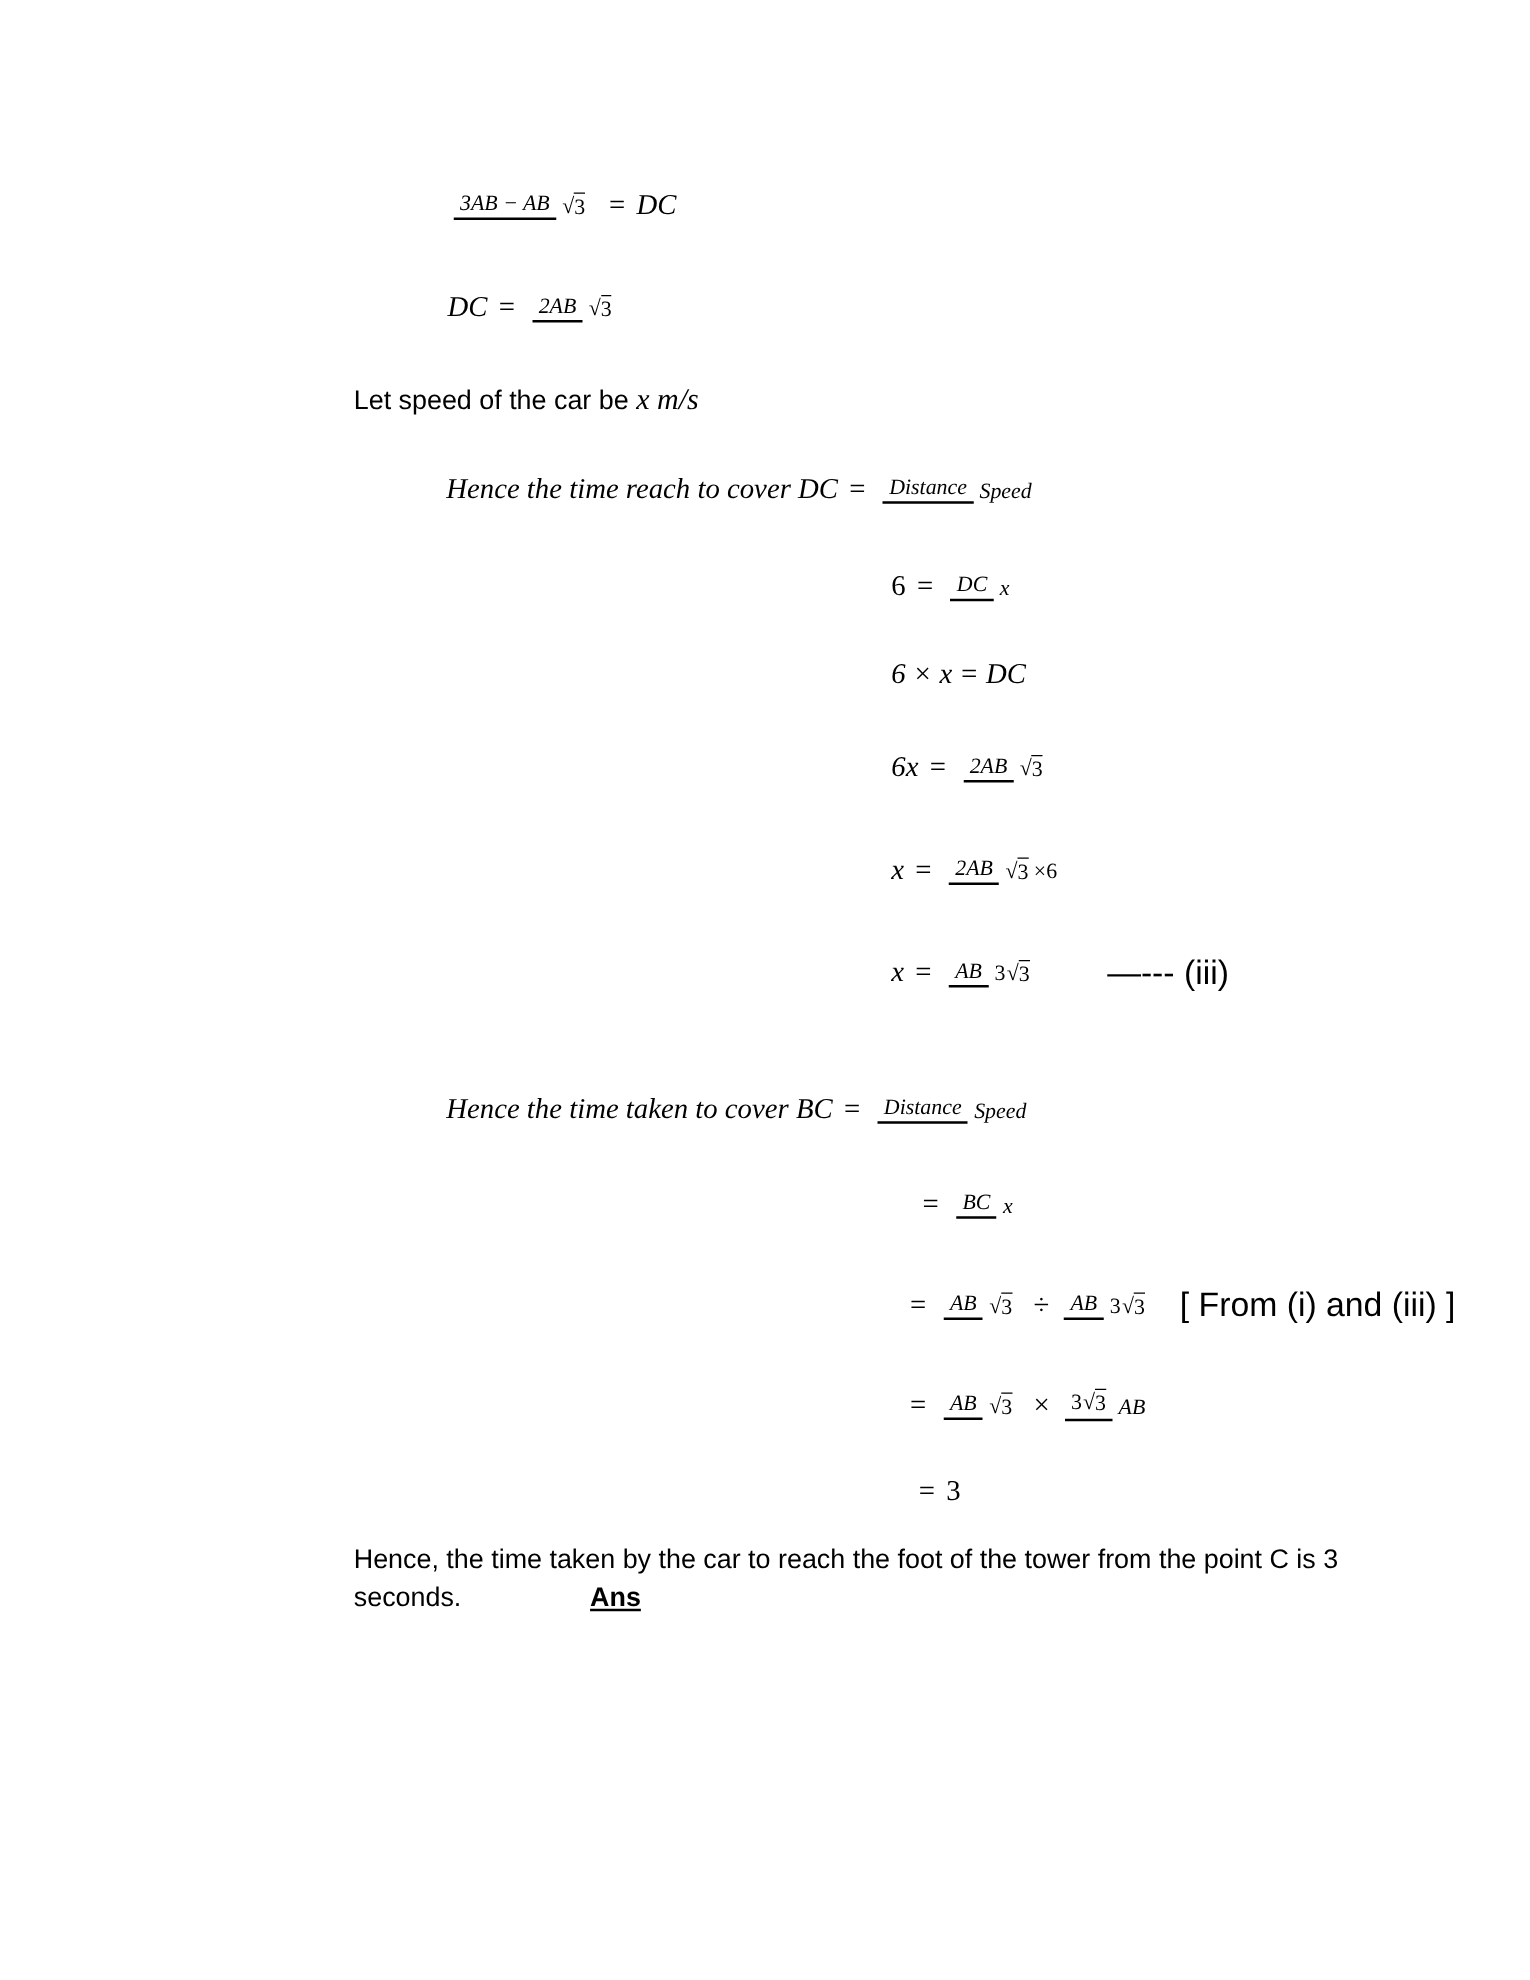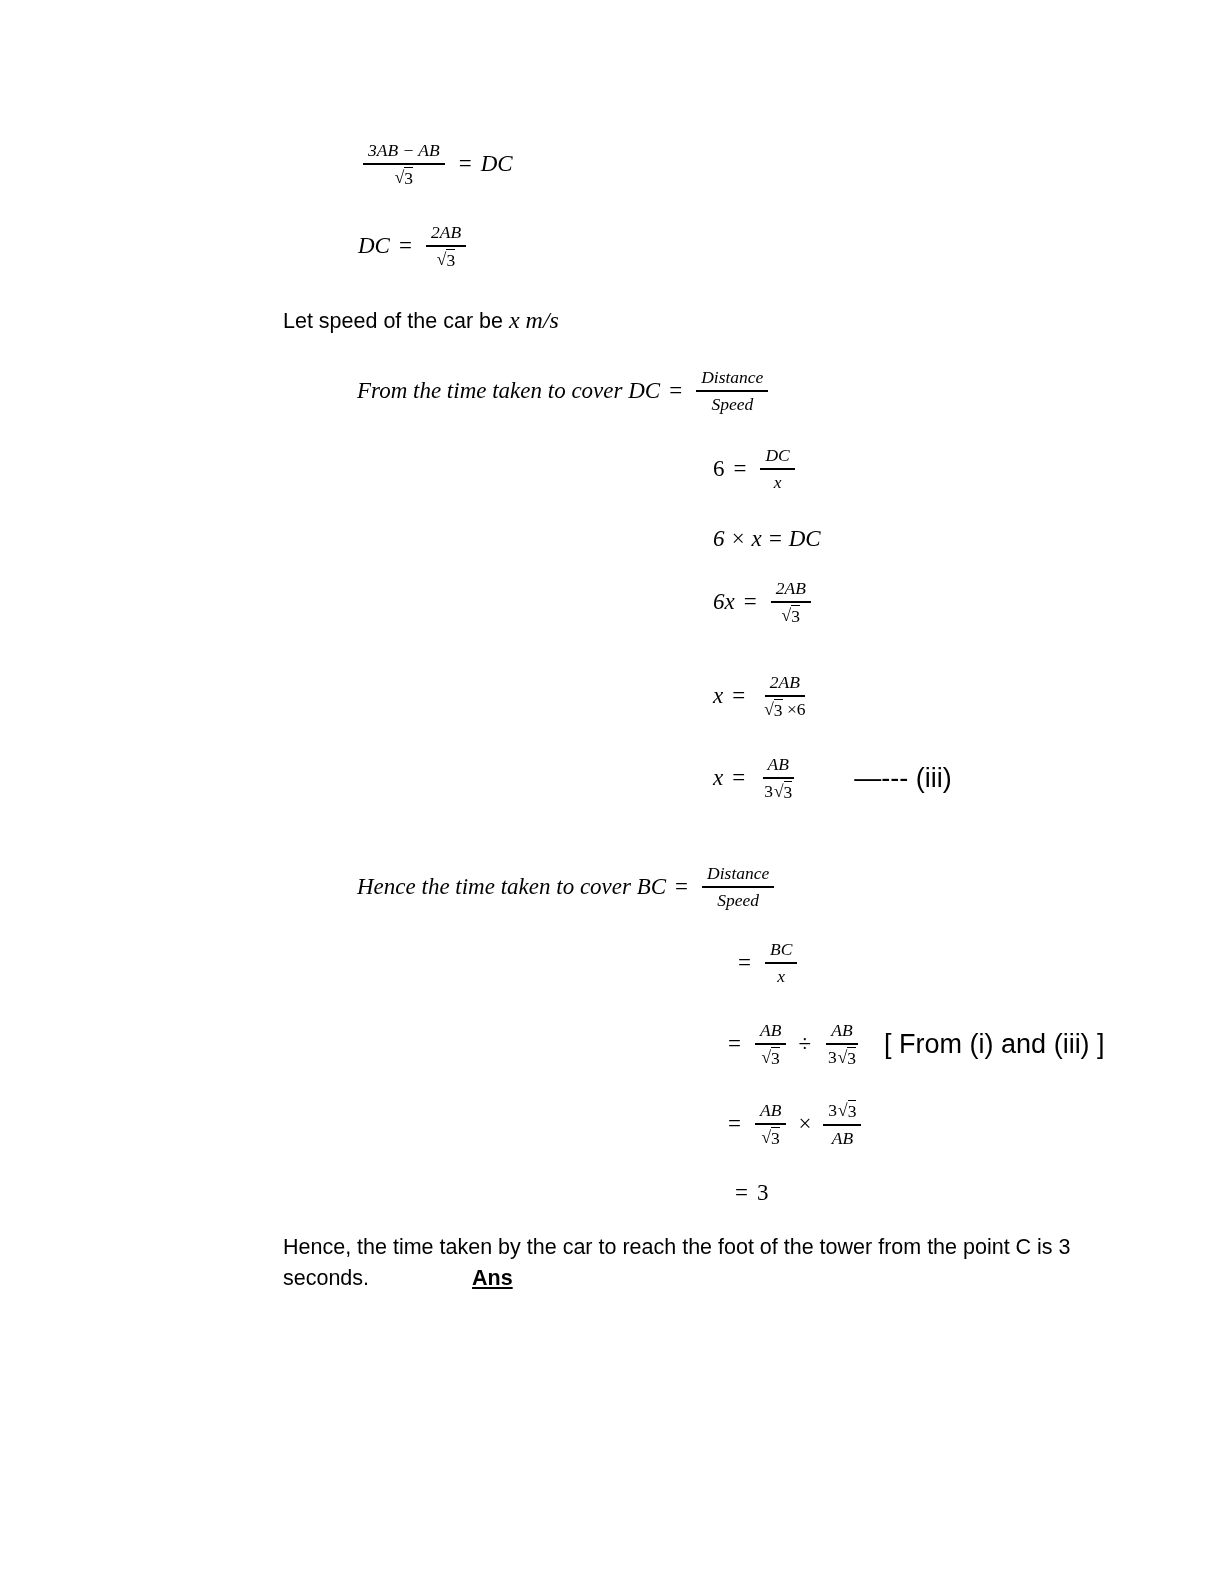--- a/index.html
+++ b/index.html
@@ -23,21 +23,21 @@
   }
   .text-line {
     position: absolute;
     font-family: "Liberation Sans", sans-serif;
     font-style: normal;
     font-size: 21.5px;
     color: #000;
   }
   .frac {
     display: inline-flex;
-    flex-direction: column;
+    flex-direction: row;
     align-items: center;
     font-size: 17.5px;
     line-height: 1.18;
     margin: 0 5px;
     vertical-align: middle;
   }
   .frac .num { display: block; padding: 0 5px 2px; border-bottom: 2px solid #000; }
   .frac .den { display: block; padding: 2px 5px 0; }
   .eq { font-style: normal; margin: 0 9px; }
   .op { font-style: normal; margin: 0 7px; }
@@ -84,42 +84,42 @@
             <span class="rad">3</span>
           </span></span>
     </span>
   </div>
 
   <div class="text-line" style="left:283px; top:307px;">
     <span>Let speed of the car be </span><span class="mono-it" style="font-size:24px;">x m/s</span>
   </div>
 
   <div class="math-line" style="left:357px; top:364px; height:54px;">
-    <span>From the time taken to cover DC</span>
+    <span>Hence the time reach to cover DC</span>
     <span class="eq">=</span>
     <span class="frac">
       <span class="num">Distance</span>
       <span class="den">Speed</span>
     </span>
   </div>
 
   <div class="math-line" style="left:713px; top:442px; height:54px;">
     <span class="up">6</span>
     <span class="eq">=</span>
     <span class="frac">
       <span class="num">DC</span>
       <span class="den">x</span>
     </span>
   </div>
 
   <div class="math-line" style="left:713px; top:522px; height:34px;">
     <span>6 × x = DC</span>
   </div>
 
-  <div class="math-line" style="left:713px; top:572px; height:60px;text-align:right;">
+  <div class="math-line" style="left:713px; top:584px; height:60px;text-align:right;">
     <span>6x</span>
     <span class="eq">=</span>
     <span class="frac">
       <span class="num">2AB</span>
       <span class="den"><span class="sqrt">
             <span class="sym">√</span>
             <span class="rad">3</span>
           </span></span>
     </span>
   </div>

